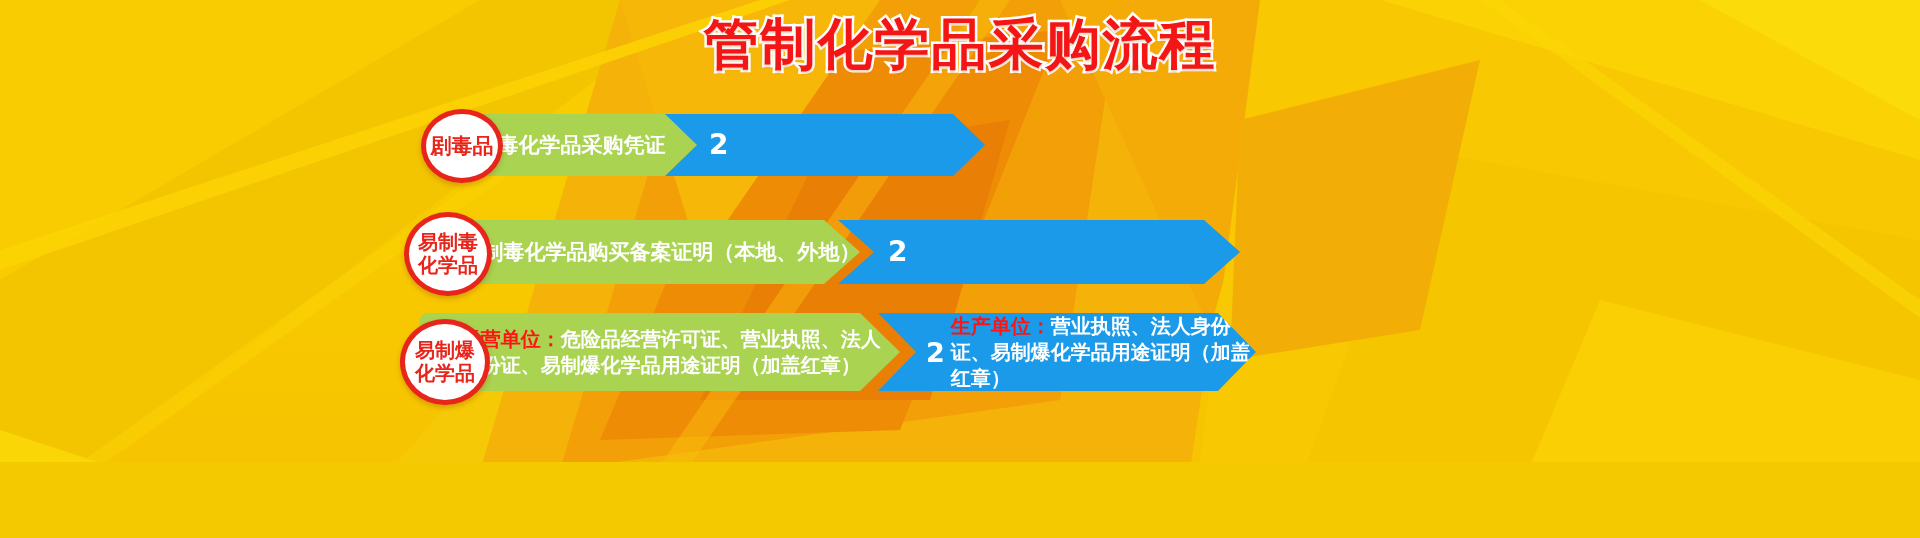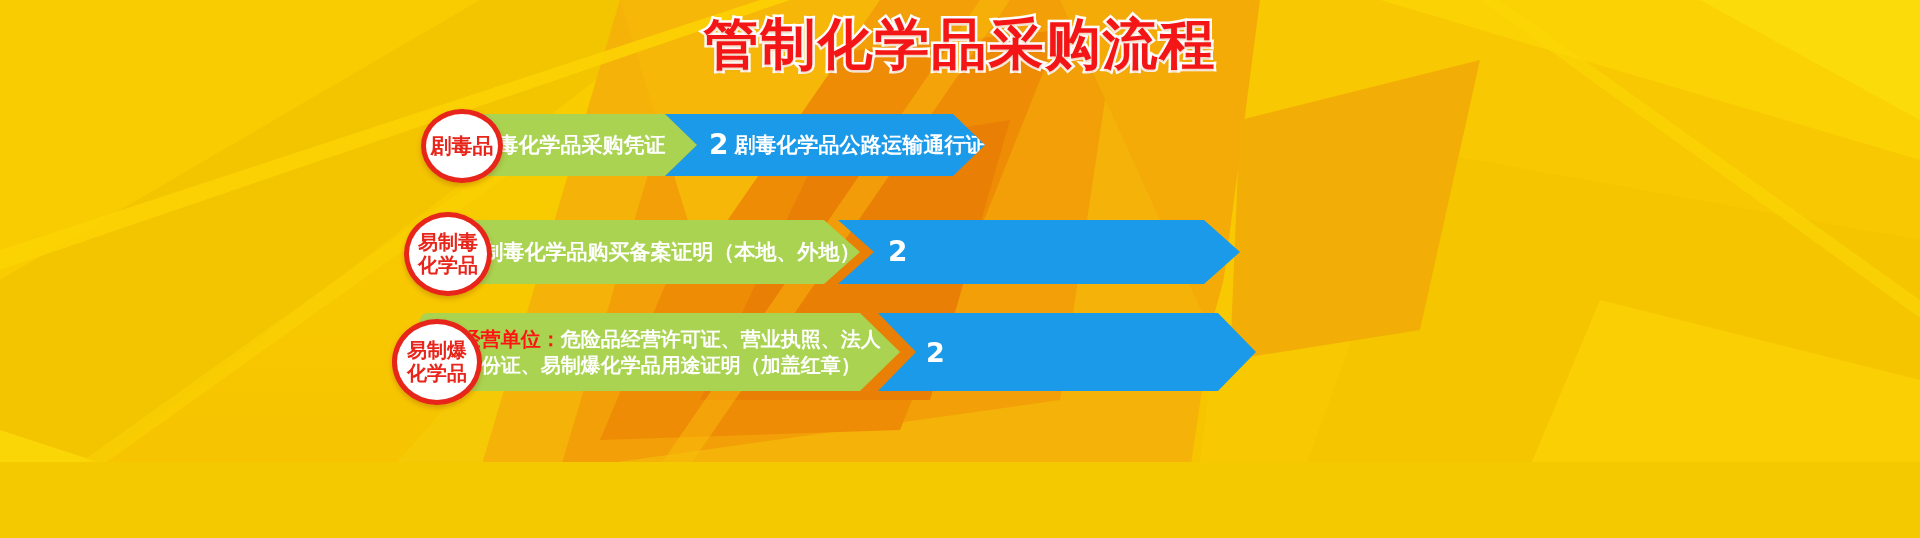--- a/index.html
+++ b/index.html
@@ -37,21 +37,21 @@
     display:flex;align-items:center;justify-content:center;
     color:#e8251b;font-weight:bold;text-align:center;
     font-family:"DejaVu Sans","Liberation Sans",sans-serif;
     z-index:6;
     box-shadow:0 3px 5px rgba(150,70,0,.30);
   }
   #row1 .badge{top:9px;width:82px;height:74px;}
   #row1 .badge .btxt{font-size:21px;line-height:24px;}
   #row2 .badge{top:4px;left:404px;width:88px;height:84px;}
   #row2 .badge .btxt{font-size:20px;line-height:23px;font-family:Liberation Serif, serif;}
-  #row3 .badge{top:14px;left:392px;width:90px;height:86px;}
+  #row3 .badge{top:14px;left:400px;width:90px;height:86px;}
   #row3 .badge .btxt{font-size:20px;line-height:23px;}
 
   
   .bar{
     position:absolute;
     box-sizing:border-box;
     display:flex;align-items:center;
     color:#fff;
     font-family:"DejaVu Sans","Liberation Sans",sans-serif;
     white-space:nowrap;
@@ -141,21 +141,20 @@
   <div class="row" id="row1">
     <div class="badge">
       <span class="btxt">剧毒品</span>
     </div>
     <div class="bar green" id="r1g">
       <span class="num">1</span>
       <span class="lbl">剧毒化学品采购凭证</span>
     </div>
     <div class="bar blue" id="r1b">
       <span class="num">2</span>
-      <span class="lbl">剧毒化学品公路运输通行证</span>
     </div>
   </div>
 
   <div class="row" id="row2">
     <div class="badge">
       <span class="btxt">
         <span>易制毒</span><br>
         <span>化学品</span>
       </span>
     </div>
@@ -176,16 +175,19 @@
       </span>
     </div>
     <div class="bar green two" id="r3g">
       <span class="num">1</span>
       <span class="lbl">
         <span class="red">经营单位：</span><span>危险品经营许可证、营业执照、法人身份证、易制爆化学品用途证明（加盖红章）</span>
       </span>
     </div>
     <div class="bar blue two" id="r3b">
       <span class="num">2</span>
+      <span class="lbl">
+        <span class="red">生产单位：</span><span>营业执照、法人身份证、易制爆化学品用途证明（加盖红章）</span>
+      </span>
     </div>
   </div>
 
 </div>
 
 </body></html>

